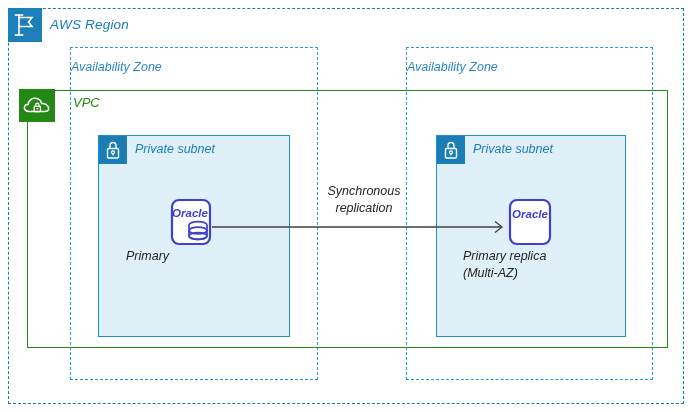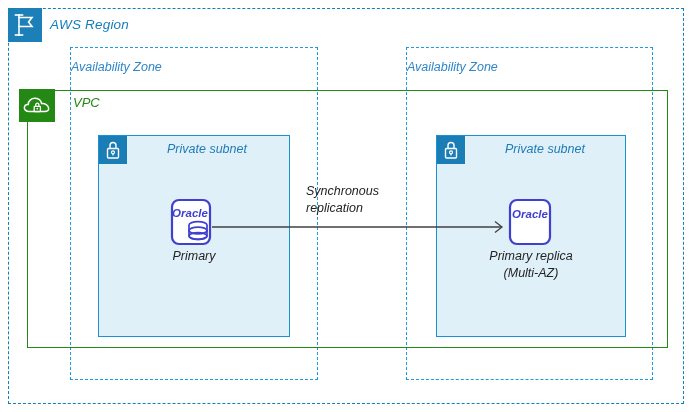--- a/index.html
+++ b/index.html
@@ -123,27 +123,26 @@
     box-sizing: border-box;
   }
   .subnet-icon svg { display: block; }
   .subnet-label {
     position: absolute;
     left: 36px;
     top: 6px;
     font-size: 12.5px;
     color: #1e7cb8;
     white-space: nowrap;
-    margin-left: 32px;
   }
 
   
   .node {
     position: absolute;
-    text-align: center;
+    text-align: left;
   }
   .node.node-primary { left: 126px; top: 198px; width: 136px; }
   .node.node-standby { left: 463px; top: 198px; width: 136px; }
 
   .oracle-icon {
     position: relative;
     margin: 0 auto;
     width: 48px;
     height: 50px;
   }
@@ -163,20 +162,21 @@
     top: 0;
     width: 692px;
     height: 412px;
     pointer-events: none;
   }
   .replication-label {
     position: absolute;
     left: 306px;
     top: 183px;
     width: 116px;
+    text-align: center;
     font-size: 12.5px;
     line-height: 17px;
     color: #232323;
   }
 </style>
 </head>
 <body>
 
 <div id="canvas">
 

